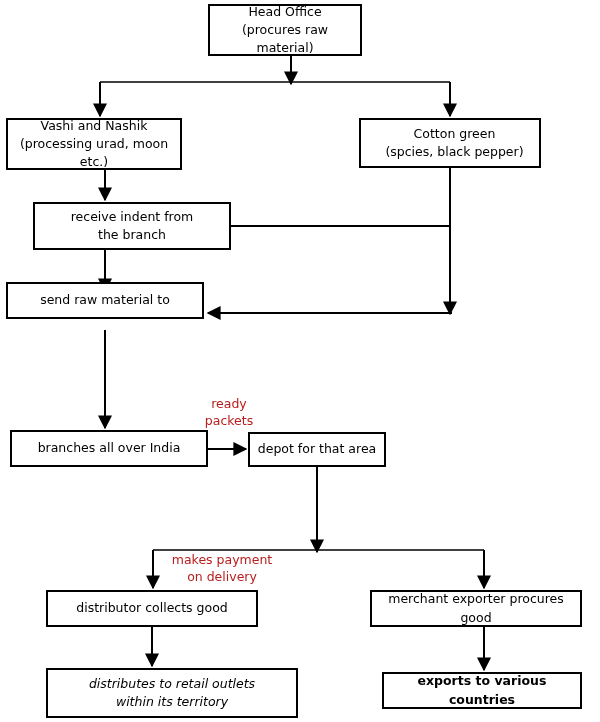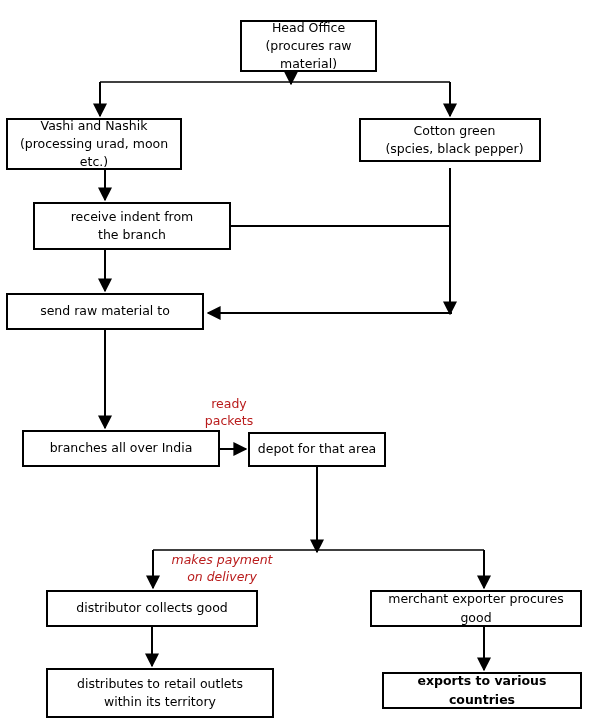--- a/index.html
+++ b/index.html
@@ -94,46 +94,46 @@
       <path d="M 153 550 L 153 588" marker-end="url(#ah)"></path>
 
       <path d="M 484 550 L 484 588" marker-end="url(#ah)"></path>
 
       <path d="M 152 627 L 152 666" marker-end="url(#ah)"></path>
 
       <path d="M 484 627 L 484 670" marker-end="url(#ah)"></path>
     </g>
   </svg>
 
-  <div class="node" style="left:208px; top:20px; width:137px; height:52px;margin-left:32px;">Head Office
+  <div class="node" style="left:208px; top:4px; width:154px; height:52px;">Head Office
 (procures raw material)</div>
 
   <div class="node" style="left:6px; top:118px; width:176px; height:52px;">Vashi and Nashik
 (processing urad, moon etc.)</div>
 
-  <div class="node" style="left:359px; top:118px; width:182px; height:44px;padding-left:13px;">Cotton green
+  <div class="node" style="left:359px; top:118px; width:182px; height:50px;padding-left:13px;">Cotton green
 (spcies, black pepper)</div>
 
   <div class="node" style="left:6px; top:202px; width:198px; height:48px;margin-left:27px;">receive indent from
 the branch</div>
 
-  <div class="node" style="left:6px; top:293px; width:198px; height:37px;">send raw material to</div>
+  <div class="node" style="left:6px; top:282px; width:198px; height:37px;">send raw material to</div>
 
-  <div class="node" style="left:22px; top:430px; width:198px; height:37px;">branches all over India</div>
+  <div class="node" style="left:10px; top:430px; width:198px; height:37px;">branches all over India</div>
 
   <div class="node" style="left:248px; top:432px; width:138px; height:35px;">depot for that area</div>
 
   <div class="node" style="left:46px; top:590px; width:212px; height:37px;">distributor collects good</div>
 
   <div class="node" style="left:370px; top:590px; width:212px; height:37px;">merchant exporter procures good</div>
 
-  <div class="node" style="left:46px; top:668px; width:228px; height:50px;">distributes to retail outlets
+  <div class="node" style="left:46px; top:668px; width:252px; height:50px;font-style:italic;">distributes to retail outlets
 within its territory</div>
 
   <div class="node" style="left:382px; top:672px; width:200px; height:37px;font-weight:bold;">exports to various countries</div>
 
   <div class="edge-label" style="left:196px; top:396px; width:66px;">ready
 packets</div>
 
-  <div class="edge-label" style="left:162px; top:552px; width:120px;font-style:italic;">makes payment
+  <div class="edge-label" style="left:162px; top:552px; width:120px;">makes payment
 on delivery</div>
 
 </div>
 
 </body></html>

